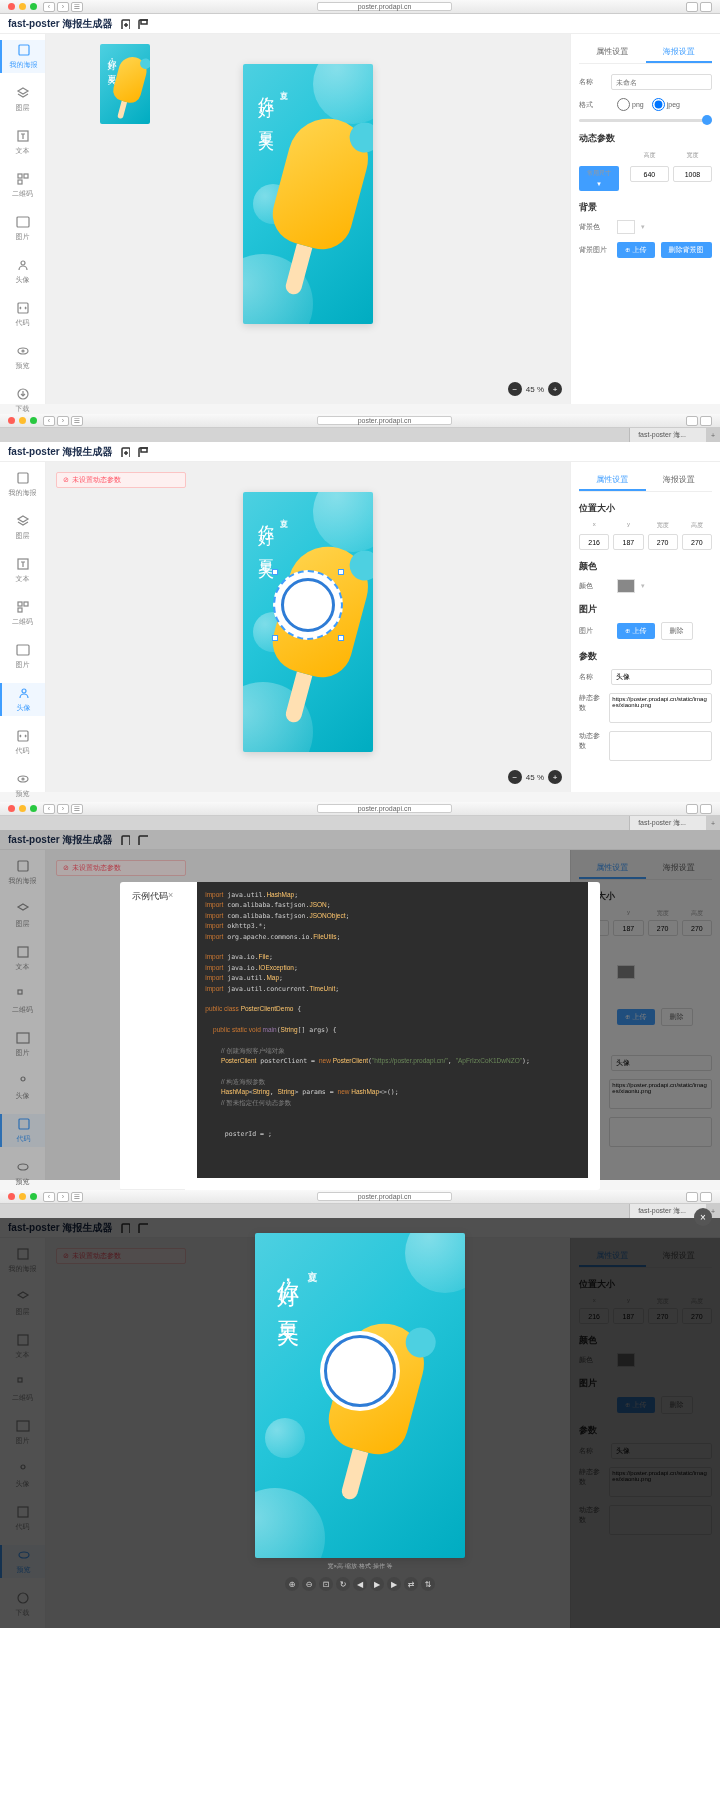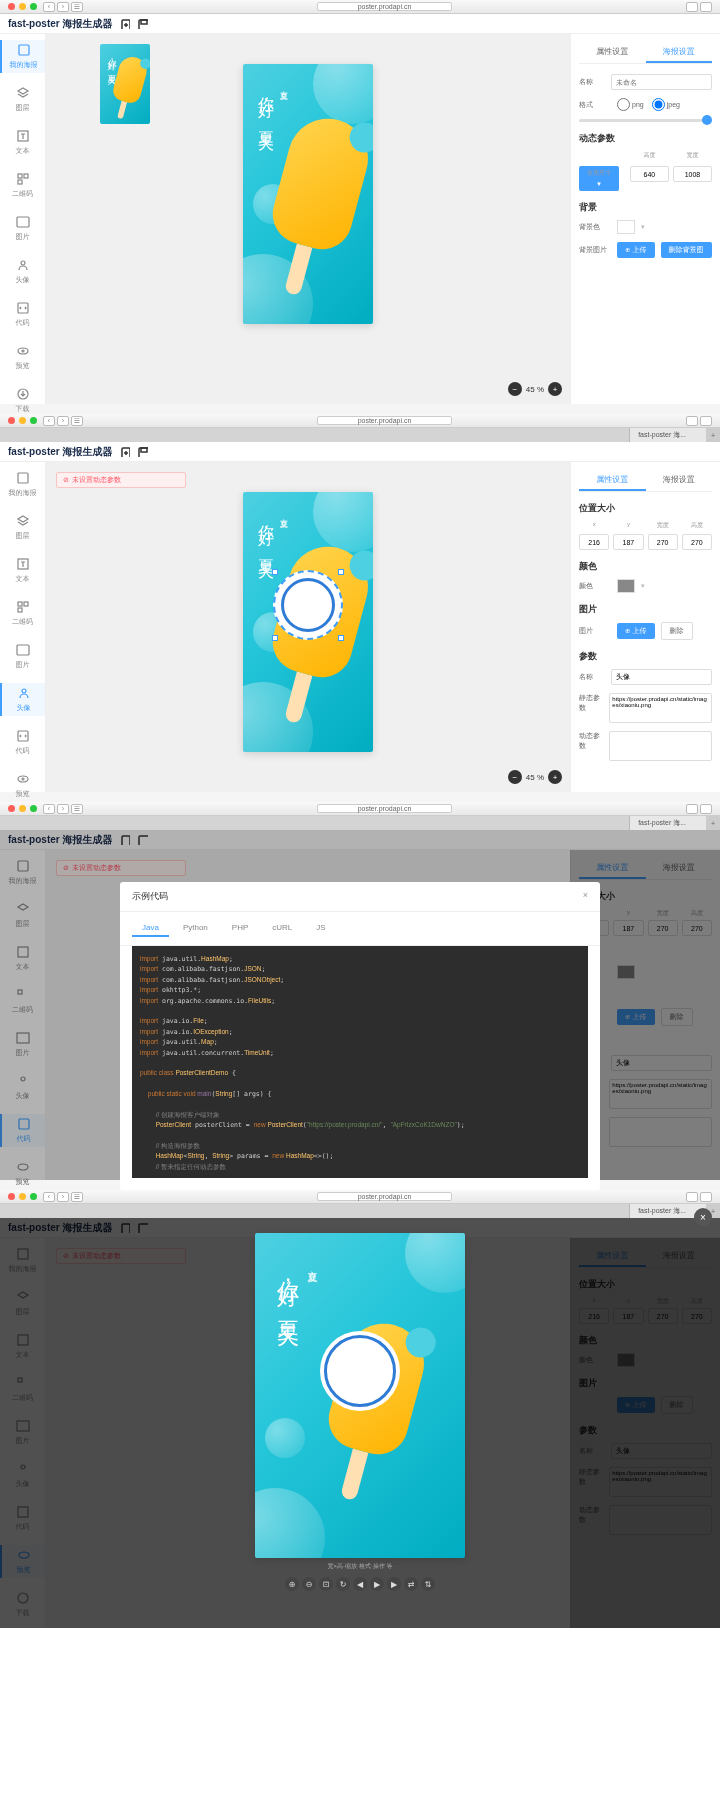--- a/index.html
+++ b/index.html
@@ -59,21 +59,21 @@
 .grid4 div{flex:1}
 .grid4 input{width:100%;border:1px solid #ddd;border-radius:2px;padding:2px;font-size:7px;text-align:center;height:16px}
 .grid4 span{display:block;text-align:center;font-size:6px;color:#999;margin-bottom:2px}
 .swatch{width:18px;height:14px;background:#888;border:1px solid #ddd;display:inline-block;vertical-align:middle}
 .ta{width:100%;height:30px;border:1px solid #ddd;border-radius:2px;font-size:6px;padding:2px;resize:none}
 .radio{display:flex;gap:8px;font-size:7px}
 .radio label{display:flex;align-items:center;gap:2px;width:auto}
 .radio input{margin:0}
 .slider{width:100%;height:3px;background:#ddd;border-radius:2px;position:relative}
 .slider::after{content:"";position:absolute;width:10px;height:10px;background:#409eff;border-radius:50%;top:-4px;right:0}
-.modal{position:absolute;left:120px;right:120px;top:80px;bottom:0;background:#fff;border-radius:3px;z-index:11;display:flex;flex-direction:column}
+.modal{position:absolute;left:120px;right:120px;top:80px;bottom:0;background:#fff;border-radius:3px;z-index:11;display:flex;}
 .mhdr{padding:8px 12px;border-bottom:1px solid #eee;display:flex;justify-content:space-between;font-size:9px;color:#333}
 .mtabs{display:flex;gap:4px;padding:8px 12px;border-bottom:1px solid #eee;font-size:8px}
 .mtabs span{padding:3px 10px;cursor:pointer;color:#888}
 .mtabs .on{color:#409eff;border-bottom:2px solid #409eff}
 .code{flex:1;background:#2d2d2d;margin:0 12px 12px;padding:8px;font-family:monospace;font-size:6.5px;color:#ccc;overflow:hidden;line-height:1.6}
 .code .k{color:#cc7832}.code .s{color:#6a8759}.code .c{color:#808080}.code .t{color:#ffc66d}.code .f{color:#9876aa}
 
 .preview{position:absolute;inset:14px 0 0 0;background:rgba(0,0,0,.55);z-index:10;display:flex;flex-direction:column;align-items:center;padding-top:15px}
 .preview .poster{width:210px;height:325px}
 .preview .cow{border:none;width:80px;height:80px}
@@ -623,27 +623,20 @@
           <label>动态参数</label>
           <textarea class="ta" style=""></textarea>
         </div>
 </div>
 </div>
 <div class="modal" style="filter:none">
 <div class="mhdr">
         <span>示例代码</span>
         <span style="color:#999;cursor:pointer">×</span>
       </div>
-<div class="mtabs">
-<span class="on">Java</span>
-<span>Python</span>
-<span>PHP</span>
-<span>cURL</span>
-<span>JS</span>
-</div>
 <pre class="code" id="code-block"><span class="k">import</span> java.util.<span class="t">HashMap</span>;
 <span class="k">import</span> com.alibaba.fastjson.<span class="t">JSON</span>;
 <span class="k">import</span> com.alibaba.fastjson.<span class="t">JSONObject</span>;
 <span class="k">import</span> okhttp3.*;
 <span class="k">import</span> org.apache.commons.io.<span class="t">FileUtils</span>;
 
 <span class="k">import</span> java.io.<span class="t">File</span>;
 <span class="k">import</span> java.io.<span class="t">IOException</span>;
 <span class="k">import</span> java.util.<span class="t">Map</span>;
 <span class="k">import</span> java.util.concurrent.<span class="t">TimeUnit</span>;

